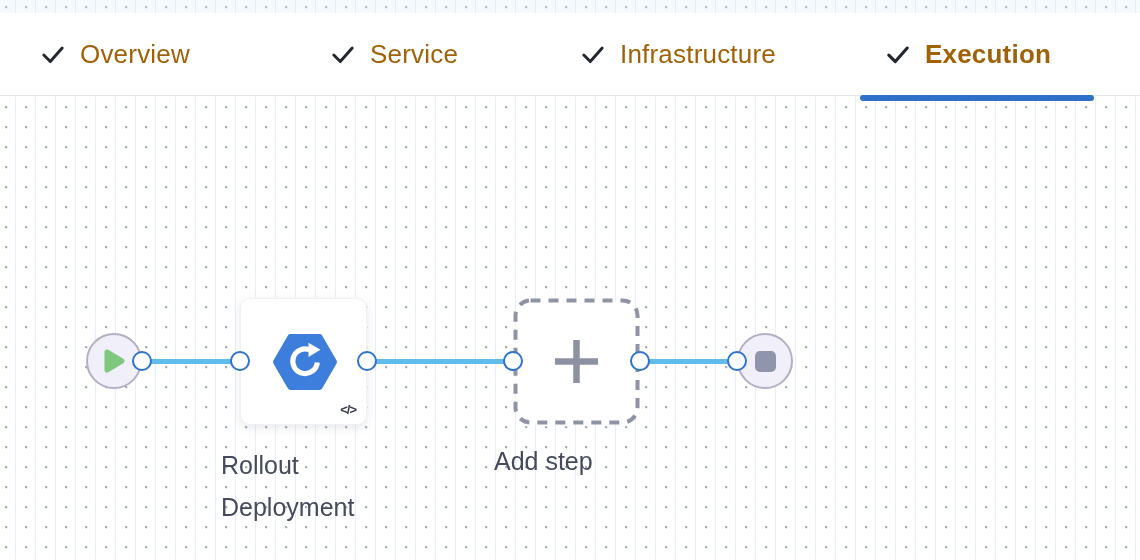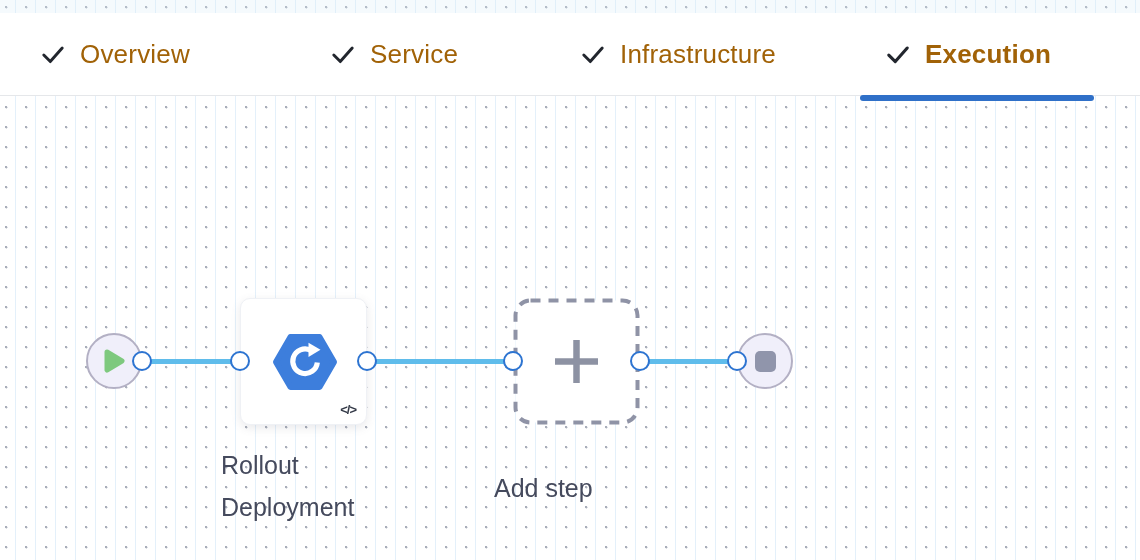--- a/index.html
+++ b/index.html
@@ -39,21 +39,21 @@
     background:#ffffff;border:1px solid #eff1f5;border-radius:10px;z-index:3;cursor:pointer;
     box-shadow:0 3px 10px rgba(96,97,112,0.14);}
   .step-card svg.hexicon{position:absolute;left:31px;top:33px;}
   .code-badge{position:absolute;right:10px;bottom:7px;font-size:13px;font-weight:700;color:#333947;
     font-family:"Liberation Sans",sans-serif;letter-spacing:-1px;}
   .add-step{position:absolute;left:513px;top:298px;width:127px;height:127px;z-index:3;cursor:pointer;}
   
   .node-label{position:absolute;width:164px;text-align:left;font-size:25px;line-height:42px;
     color:#454a5d;z-index:4;}
   .lab-rollout{left:221px;top:444px;}
-  .lab-addstep{left:494px;top:467px;}
+  .lab-addstep{left:494px;top:440px;}
 </style>
 </head>
 <body>
 
 <div id="app">
   <div class="top-strip"></div>
 
   <header class="tabbar">
     <div class="tab tab-overview">
       <svg class="check" viewBox="0 0 24 24" fill="none">

